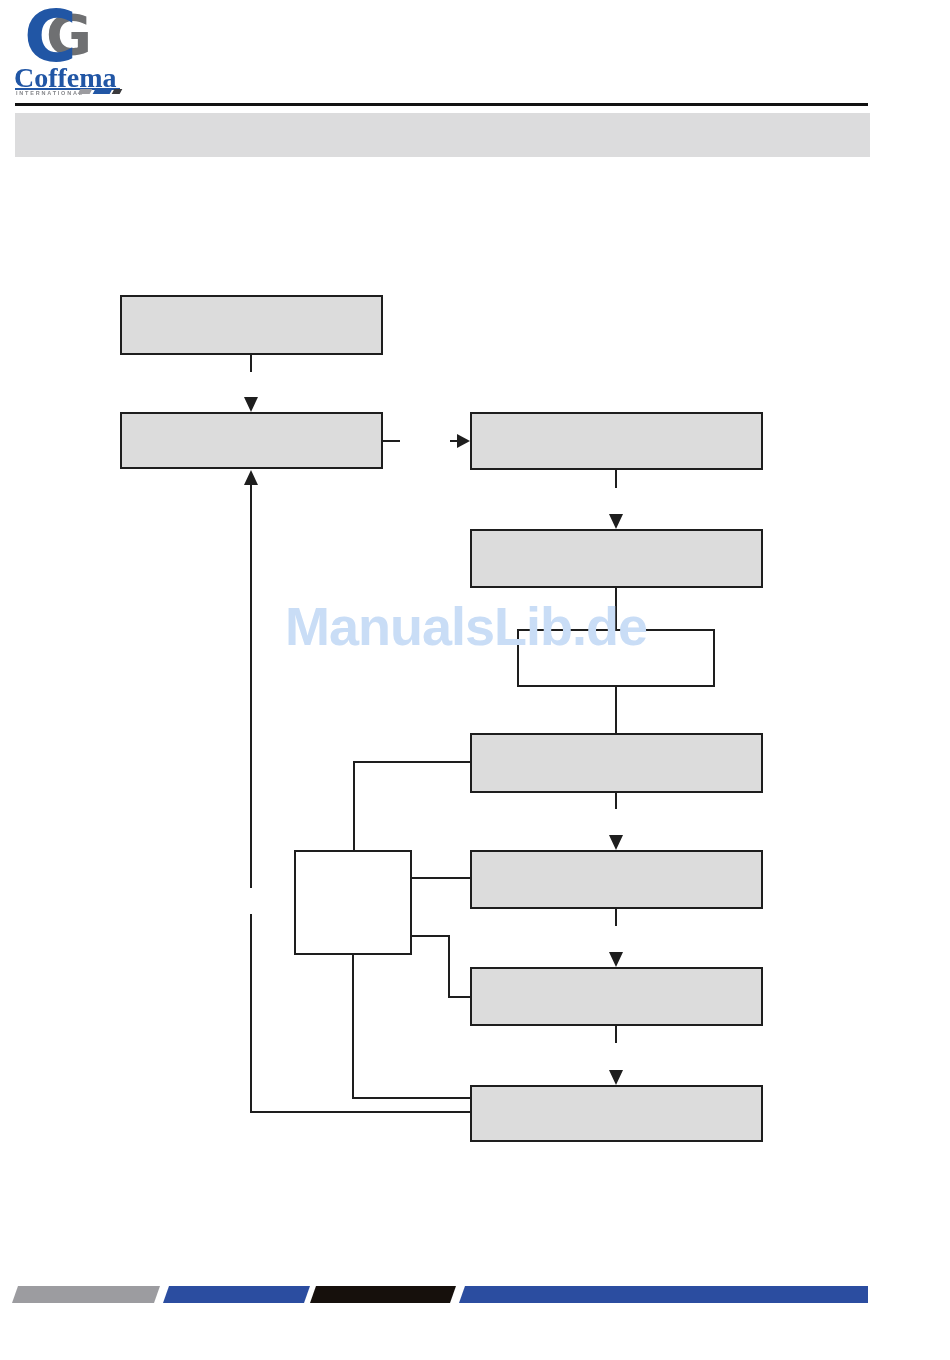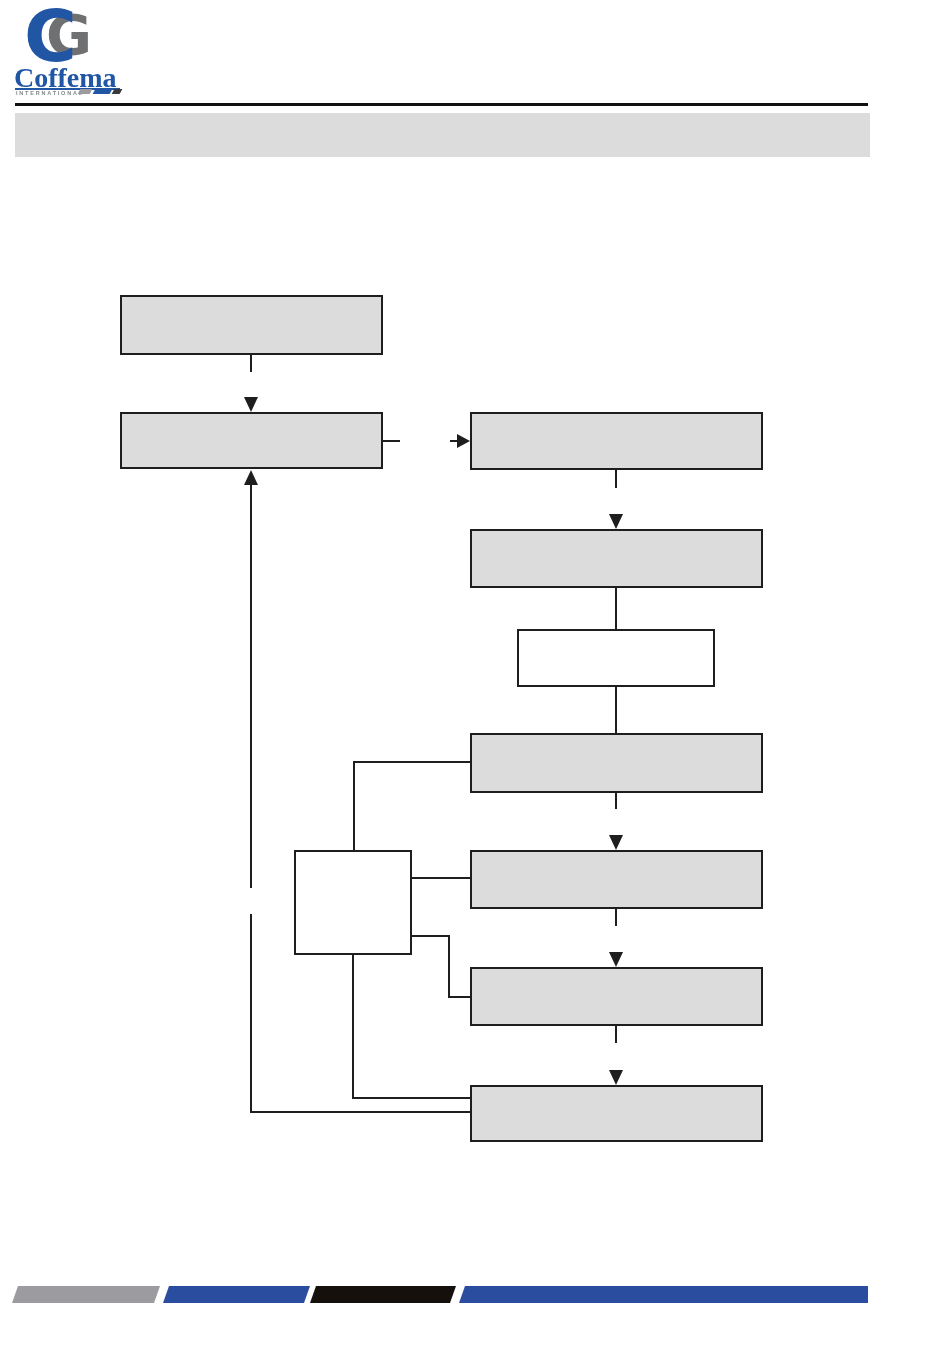--- a/index.html
+++ b/index.html
@@ -106,20 +106,21 @@
 
   <div class="vline" style="left:615px;top:909px;width:2px;height:17px;"></div>
   <div class="tri down" style="left:609px;top:952px;"></div>
 
   <div class="vline" style="left:615px;top:1026px;width:2px;height:17px;"></div>
   <div class="tri down" style="left:609px;top:1070px;"></div>
 
   <div class="vline" style="left:352px;top:955px;width:2px;height:144px;"></div>
   <div class="hline" style="left:352px;top:1097px;width:118px;height:2px;"></div>
 
+  <div class="watermark">ManualsLib.de</div>
 
   <div class="footer">
     <div class="fseg g1"></div>
     <div class="fseg b1"></div>
     <div class="fseg k1"></div>
     <div class="fseg b2"></div>
   </div>
 
 </div>
 

